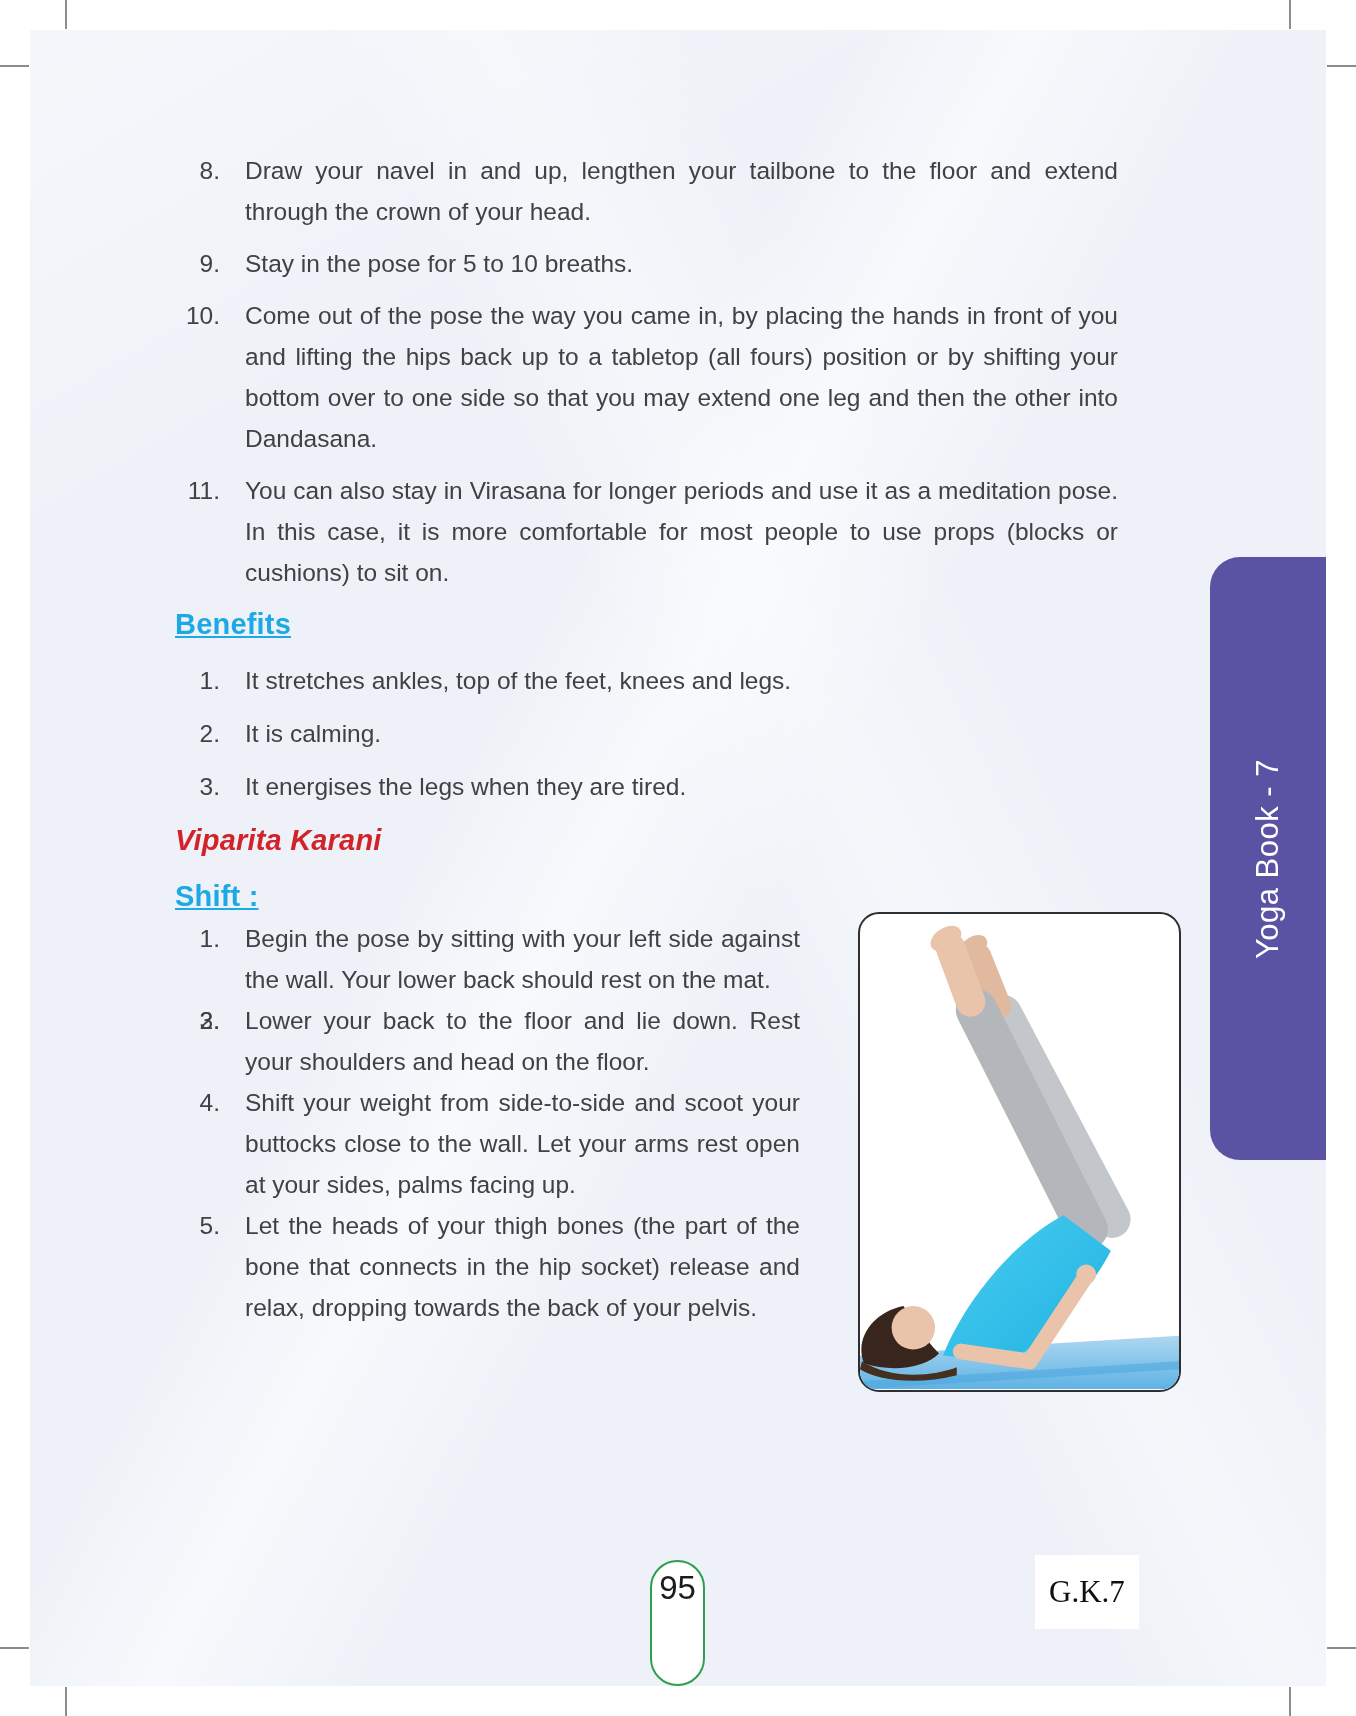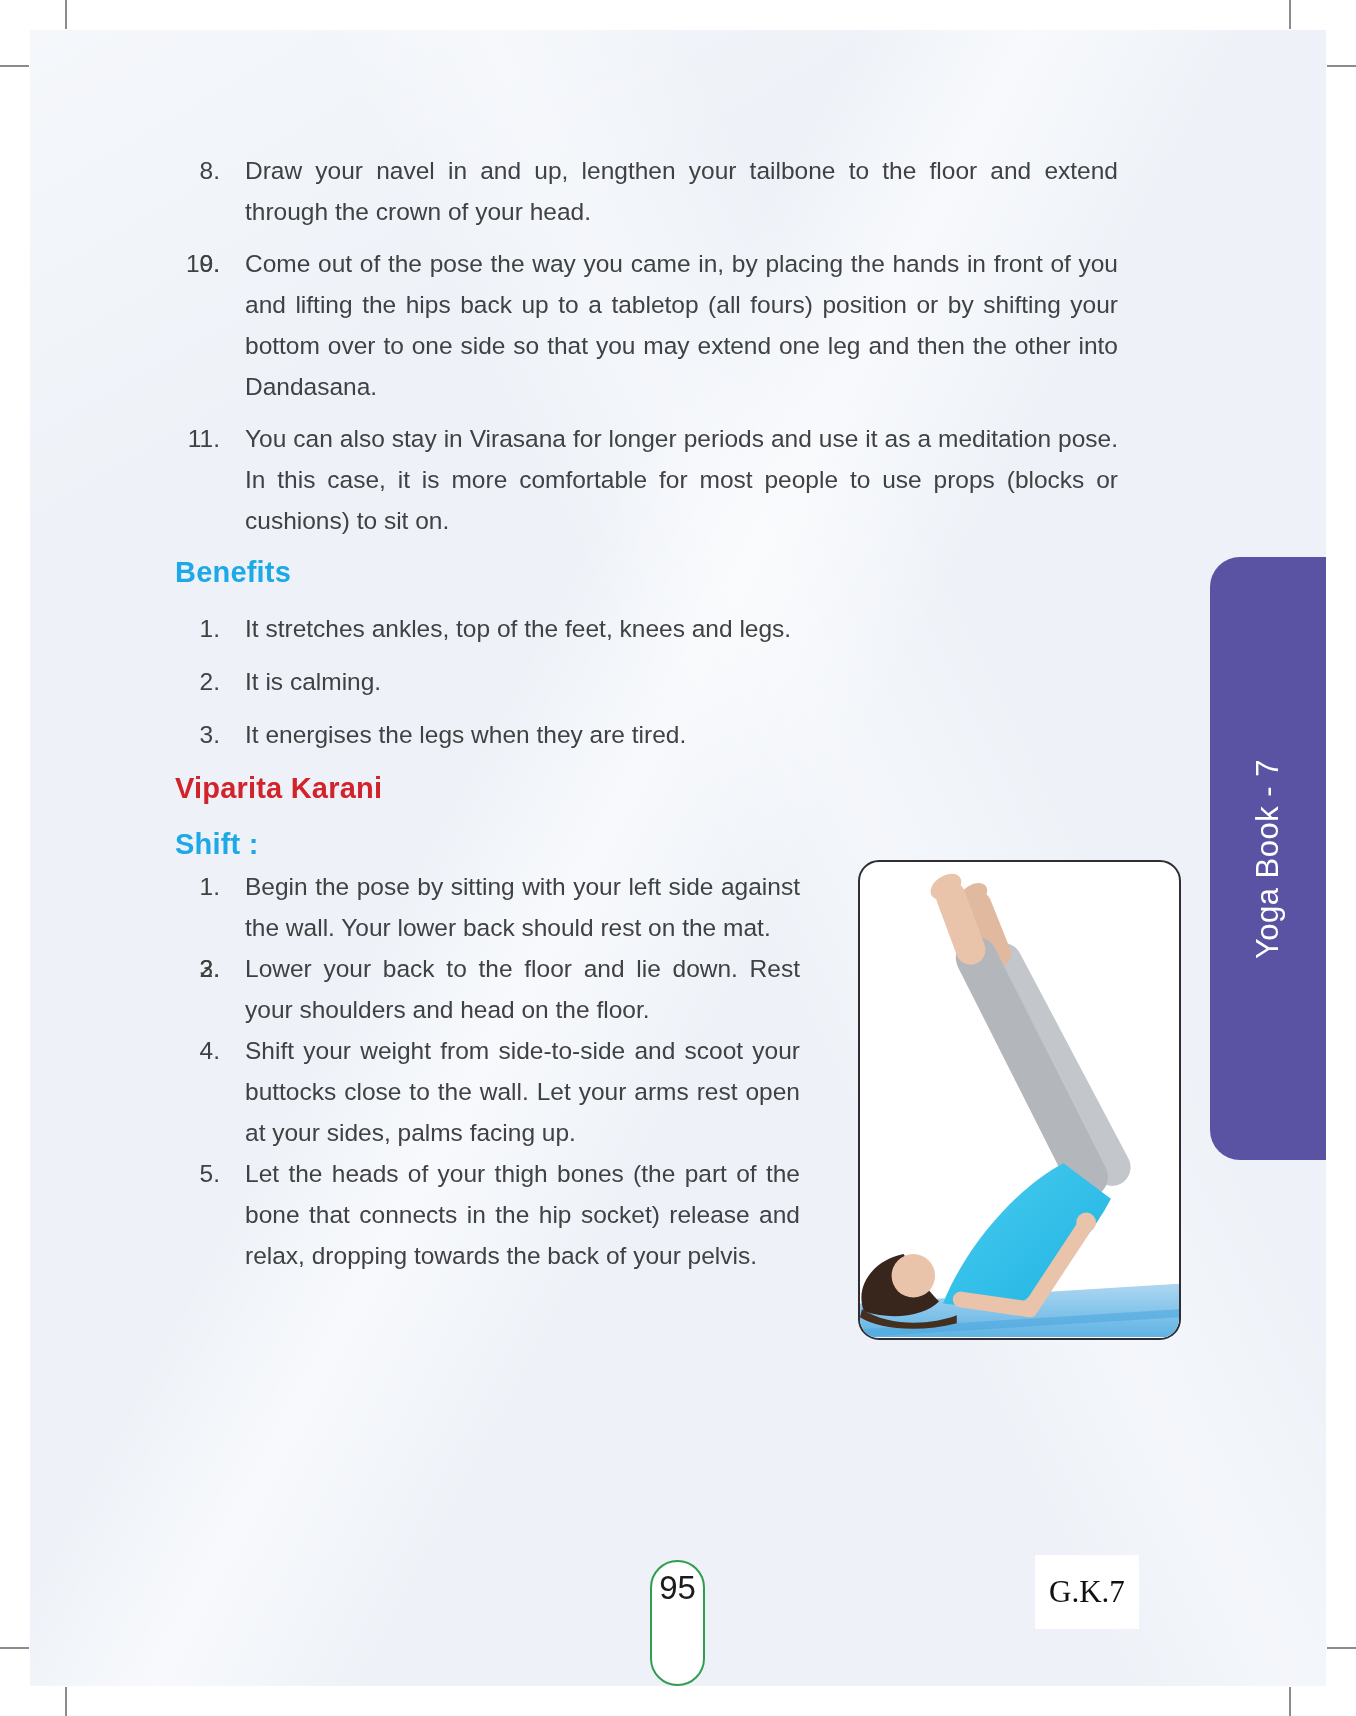--- a/index.html
+++ b/index.html
@@ -41,22 +41,22 @@
   ol.plain li .num{
     position:absolute;left:0;top:0;width:60px;text-align:right;
   }
   .vlist li{margin-bottom:11px;}
   .blist li{margin-bottom:12px;}
   .slist li{margin-bottom:0;}
   h3{
     font-size:29px;line-height:35px;font-weight:bold;
     margin-left:15px;letter-spacing:.2px;
   }
-  .h-blue{color:var(--heading-blue);}
-  .h-red{color:var(--heading-red);}
+  .h-blue{color:var(--heading-blue);text-decoration:underline;}
+  .h-red{color:var(--heading-red);font-style:italic;}
   .benefits-h{margin-top:14px;margin-bottom:18px;}
   .pose-h{margin-top:16px;margin-bottom:0;}
   .steps-h{margin-top:21px;margin-bottom:4px;}
   
   .steps-wrap{overflow:visible;}
   .pose-photo{
     float:right;width:323px;height:480px;
     margin:-6px -63px 35px 58px;
     background:#ffffff;
     border:2.5px solid #2f2f33;border-radius:21px;
@@ -106,20 +106,21 @@
 
   <div class="content">
 
     <ol class="plain vlist">
       <li>
         <span class="num">8.</span>
         <span>Draw your navel in and up, lengthen your tailbone to the floor and extend through the crown of your head.</span>
       </li>
       <li>
         <span class="num">9.</span>
+        <span>Stay in the pose for 5 to 10 breaths.</span>
       </li>
       <li>
         <span class="num">10.</span>
         <span>Come out of the pose the way you came in, by placing the hands in front of you and lifting the hips back up to a tabletop (all fours) position or by shifting your bottom over to one side so that you may extend one leg and then the other into Dandasana.</span>
       </li>
       <li>
         <span class="num">11.</span>
         <span>You can also stay in Virasana for longer periods and use it as a meditation pose. In this case, it is more comfortable for most people to use props (blocks or cushions) to sit on.</span>
       </li>
     </ol>

